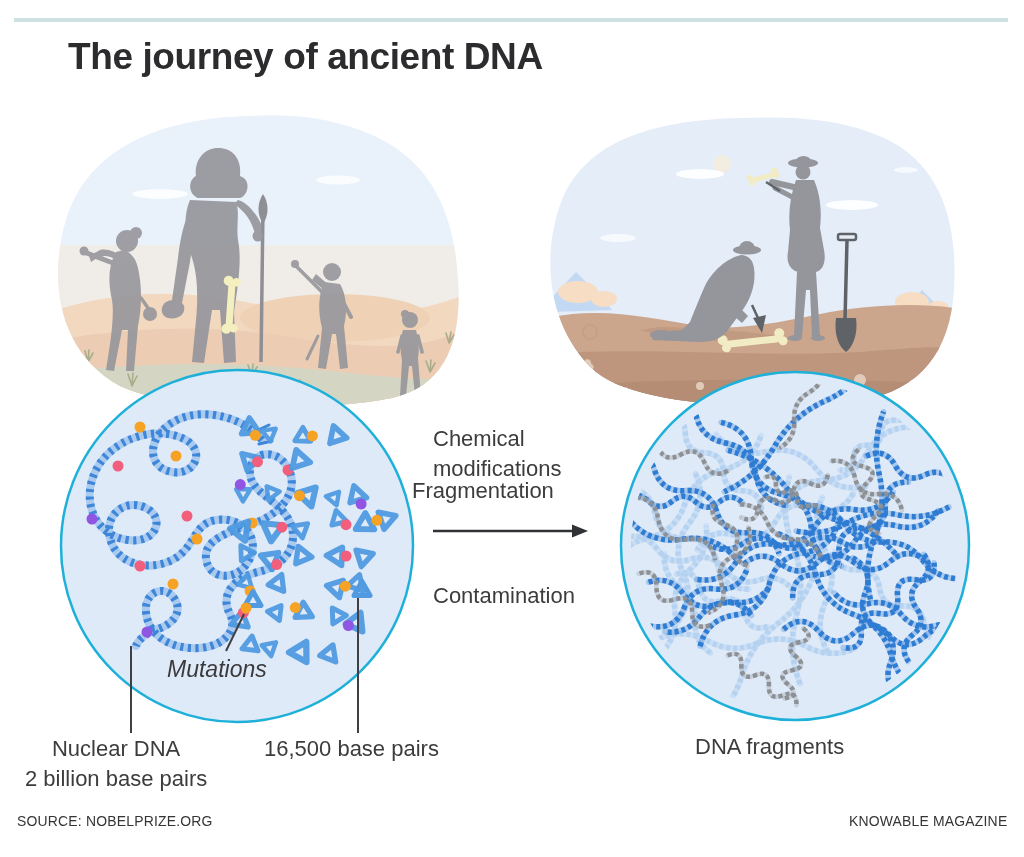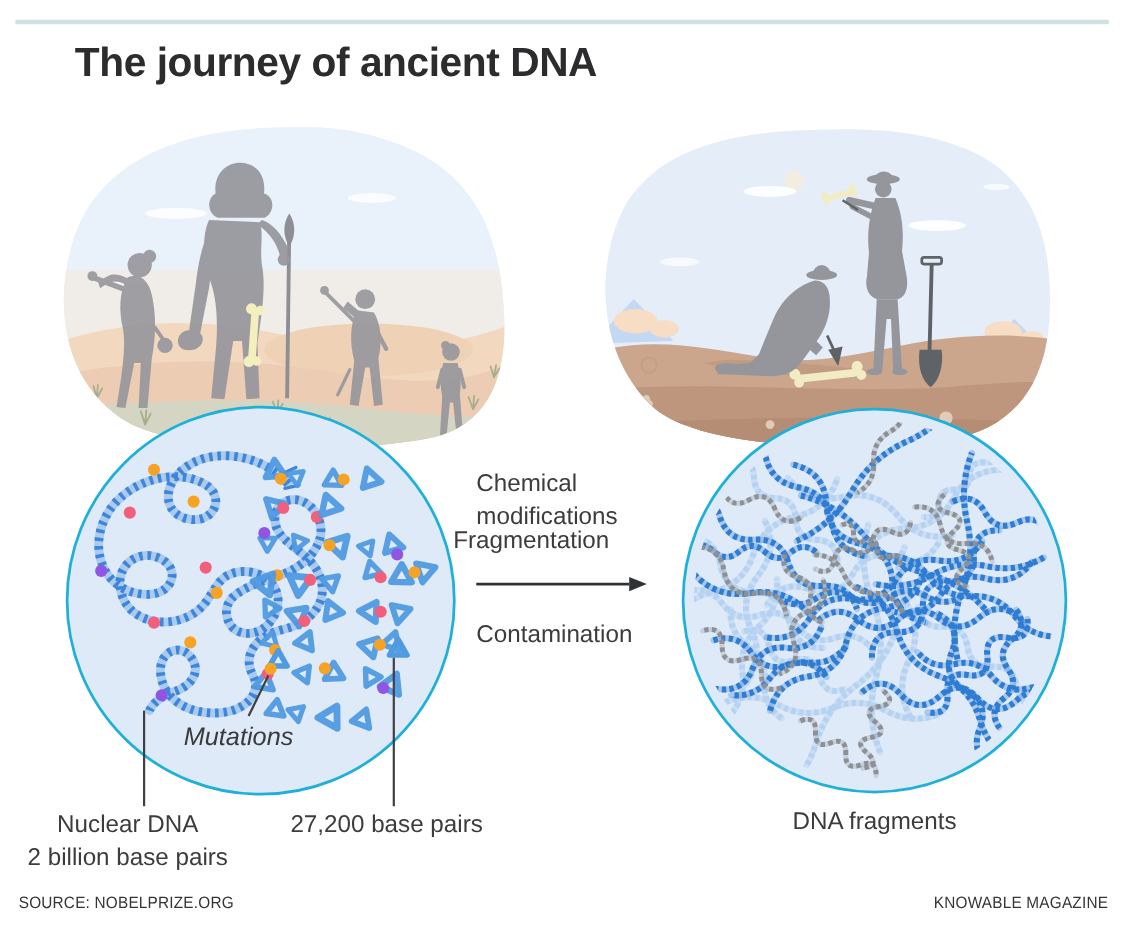--- a/index.html
+++ b/index.html
@@ -4,21 +4,21 @@
 <style>
   html,body{margin:0;padding:0;background:#ffffff;}
   body{font-family:"Liberation Sans","DejaVu Sans",sans-serif;}
   .canvas{position:relative;width:1024px;height:857px;background:#ffffff;overflow:hidden;}
   .accent-line{position:absolute;left:14px;top:18px;width:994px;height:4px;background:#cfe2e3;}
   .title{position:absolute;left:20px;top:36px;font-size:37px;font-weight:700;color:#2c2c2e;letter-spacing:-0.4px;margin-left:48px;}
   .art{position:absolute;left:0;top:0;}
   .lbl{position:absolute;color:#3c3c3e;font-size:22px;line-height:30px;}
   .lbl.mid{width:180px;}
   .mutations{position:absolute;left:167px;top:656px;font-size:23px;color:#3a3a3c;font-style:italic;}
-  .dnafrag{position:absolute;left:695px;top:734px;width:200px;text-align:center;font-size:22px;color:#3c3c3e;}
+  .dnafrag{position:absolute;left:695px;top:734px;width:200px;text-align:left;font-size:22px;color:#3c3c3e;}
   .footer{position:absolute;top:812px;font-size:15px;color:#353537;letter-spacing:0.2px;}
   .footer.src{left:17px;transform:scaleX(0.93);transform-origin:left center;}
   .footer.credit{right:17px;transform:scaleX(0.93);transform-origin:right center;}
   .rope-base{fill:none;stroke:#aacbef;stroke-width:8;stroke-linecap:round;stroke-linejoin:round;}
   .rope-band{fill:none;stroke:#3f86d8;stroke-width:8;stroke-dasharray:3.2 4.4;stroke-linejoin:round;}
   .pointer{stroke:#3f4043;stroke-width:2;fill:none;}
   .sil{fill:#97979d;}
   .sil2{fill:#95959c;}
 </style>
 </head>
@@ -519,29 +519,29 @@
     <line class="pointer" x1="358" y1="598" x2="358" y2="733"></line>
 
     <g>
       <line x1="433" y1="531" x2="572" y2="531" stroke="#303236" stroke-width="2.4"></line>
       <polygon points="572,524.5 588,531 572,537.5" fill="#303236"></polygon>
     </g>
   </svg>
 
   <div class="lbl mid" style="left:433px;top:396px;margin-top:28px;">Chemical modifications</div>
   <div class="lbl" style="left:412px;top:476px;">Fragmentation</div>
-  <div class="lbl" style="left:433px;top:562px;">Contamination</div>
+  <div class="lbl" style="left:433px;top:581px;">Contamination</div>
 
   <div class="mutations">Mutations</div>
 
   <div class="lbl" style="left:25px;top:734px;text-align:center;">
     <div>Nuclear DNA</div>
     <div>2 billion base pairs</div>
   </div>
   <div class="lbl" style="left:264px;top:734px;">
-    <div>27,200 base pairs</div>
+    <div>16,500 base pairs</div>
   </div>
 
   <div class="dnafrag">DNA fragments</div>
 
   <div class="footer src">SOURCE: NOBELPRIZE.ORG</div>
   <div class="footer credit">KNOWABLE MAGAZINE</div>
 </div>
 
 </body></html>

